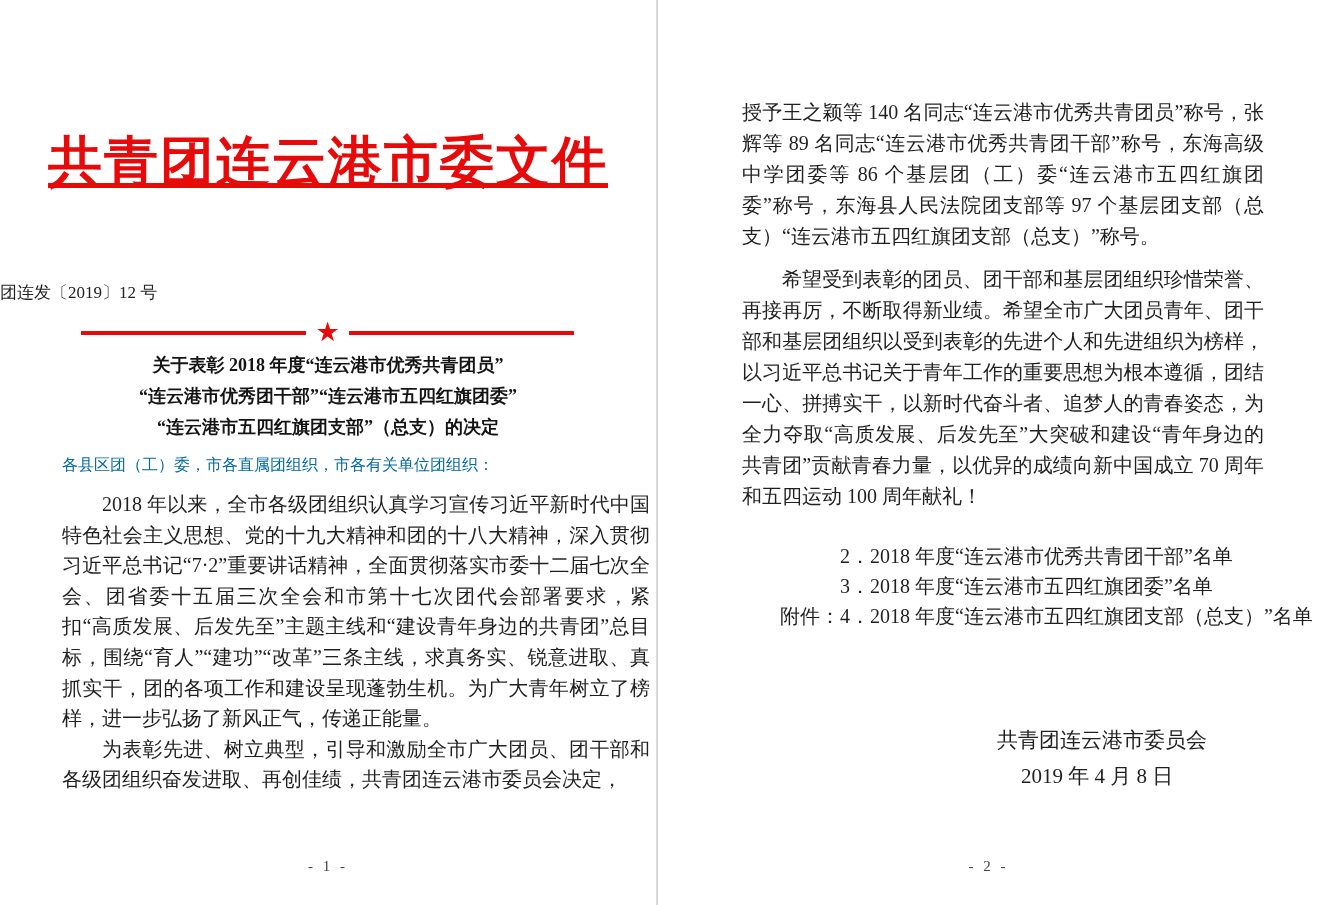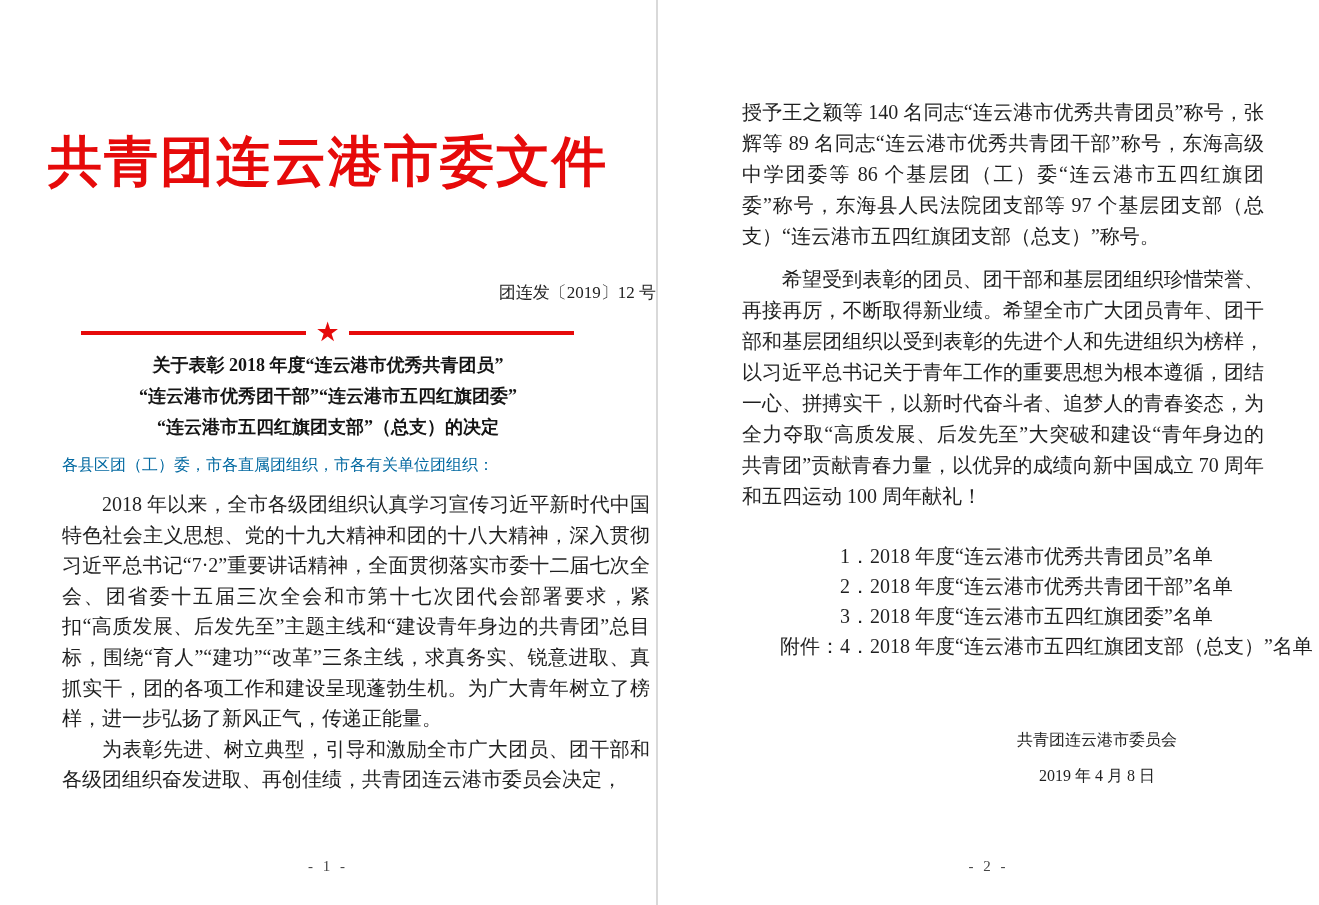--- a/index.html
+++ b/index.html
@@ -38,27 +38,28 @@
     position: absolute;
     top: 126px;
     left: 0;
     width: 100%;
     text-align: center;
     color: #e60a0a;
     font-size: 54px;
     font-weight: bold;
     letter-spacing: 2px;
     white-space: nowrap;
+    text-decoration: underline;
   }
   .doc-number {
     position: absolute;
     top: 281px;
     left: 0;
     width: 100%;
-    text-align: right;
+    text-align: left;
     font-size: 17px;
     color: #222;
   }
   .red-rule {
     position: absolute;
     top: 319px;
     left: 81px;
     width: 493px;
     display: flex;
     align-items: center;
@@ -139,21 +140,21 @@
   }
   .att-label { white-space: nowrap; }
   .att-items { }
   .att-item { white-space: nowrap; }
   .sign-block {
     position: absolute;
     top: 722px;
     left: 339px;
     width: 200px;
     text-align: center;
-    font-size: 16px;
+    font-size: 21px;
     line-height: 36px;
     color: #1f1f1f;
     white-space: nowrap;
   }
 </style>
 </head>
 <body>
 
 <div class="canvas">
 
@@ -188,21 +189,20 @@
 
   <div class="page page-2">
     <div class="body body-2">
       <p class="para">授予王之颖等 140 名同志“连云港市优秀共青团员”称号，张辉等 89 名同志“连云港市优秀共青团干部”称号，东海高级中学团委等 86 个基层团（工）委“连云港市五四红旗团委”称号，东海县人民法院团支部等 97 个基层团支部（总支）“连云港市五四红旗团支部（总支）”称号。</p>
       <p class="para indent">希望受到表彰的团员、团干部和基层团组织珍惜荣誉、再接再厉，不断取得新业绩。希望全市广大团员青年、团干部和基层团组织以受到表彰的先进个人和先进组织为榜样，以习近平总书记关于青年工作的重要思想为根本遵循，团结一心、拼搏实干，以新时代奋斗者、追梦人的青春姿态，为全力夺取“高质发展、后发先至”大突破和建设“青年身边的共青团”贡献青春力量，以优异的成绩向新中国成立 70 周年和五四运动 100 周年献礼！</p>
     </div>
 
     <div class="attachments">
       <span class="att-label">附件：</span>
       <div class="att-items">
-        <div class="att-item">1．2018 年度“连云港市优秀共青团员”名单</div>
         <div class="att-item">2．2018 年度“连云港市优秀共青团干部”名单</div>
         <div class="att-item">3．2018 年度“连云港市五四红旗团委”名单</div>
         <div class="att-item">4．2018 年度“连云港市五四红旗团支部（总支）”名单</div>
       </div>
     </div>
 
     <div class="sign-block">
       <div>共青团连云港市委员会</div>
       <div>2019 年 4 月 8 日</div>
     </div>

